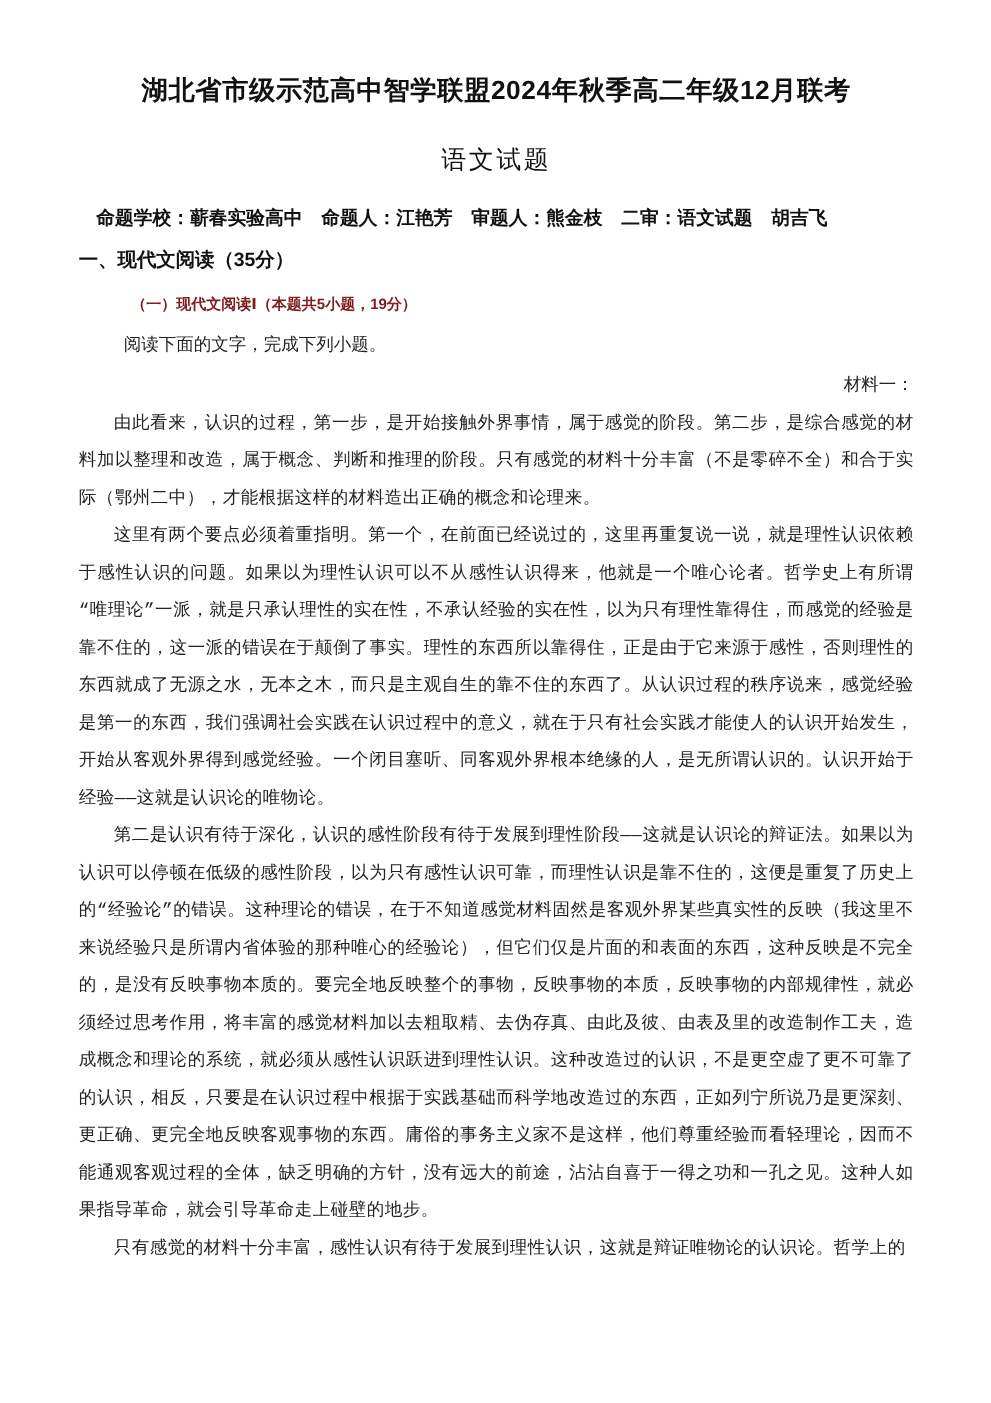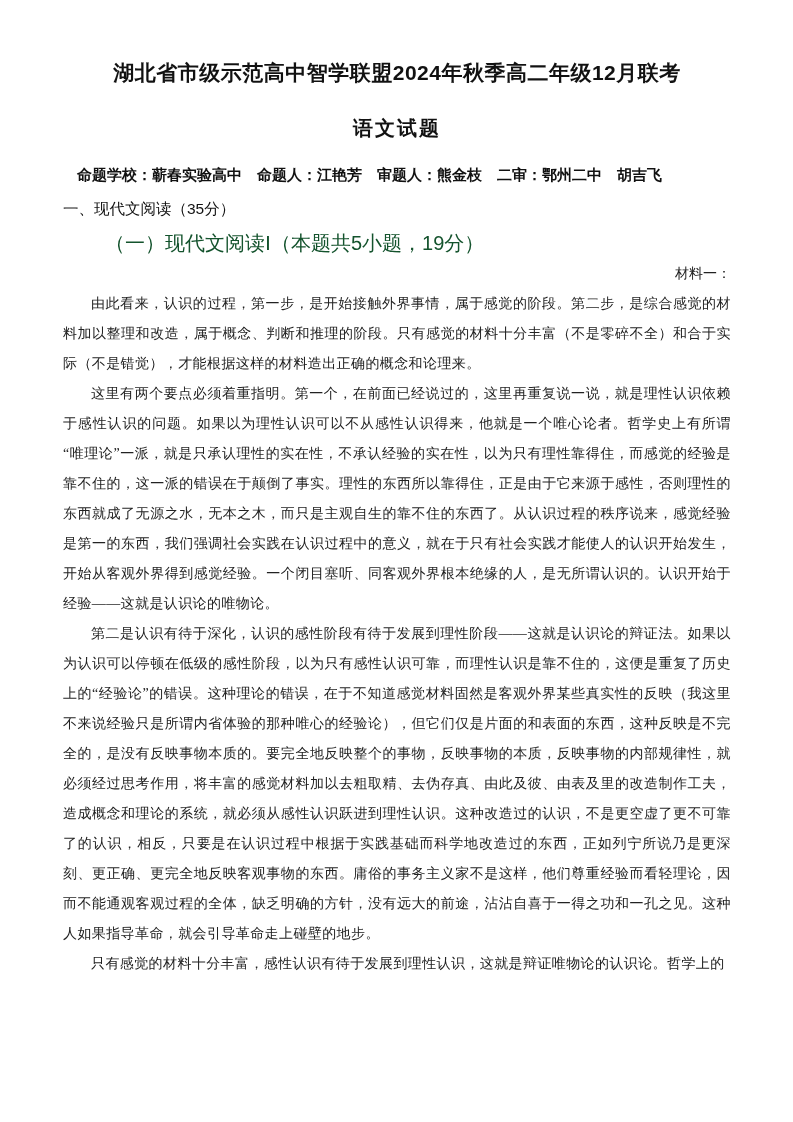--- a/index.html
+++ b/index.html
@@ -23,94 +23,95 @@
     text-align: center;
     font-weight: bold;
     font-size: 21px;
     line-height: 30px;
     letter-spacing: 0.5px;
     font-family: "Liberation Sans", "DejaVu Sans", sans-serif;
     color: #111111;
   }
   .exam-subtitle {
     text-align: center;
-    font-weight: bold;
+    font-weight: normal;
     font-size: 20px;
     line-height: 28px;
     margin-top: 26px;
     letter-spacing: 2px;
     font-family: "Liberation Sans", "DejaVu Sans", sans-serif;
     color: #111111;
   }
   .meta-line {
     margin-top: 21px;
     font-weight: bold;
     font-size: 15px;
     line-height: 24px;
     text-indent: 14px;
     font-family: "Liberation Sans", "DejaVu Sans", sans-serif;
     color: #111111;
   }
   .section-heading {
     margin-top: 9px;
-    font-weight: normal;
+    font-weight: bold;
     font-size: 15.5px;
     line-height: 26px;
     font-family: "Liberation Sans", "DejaVu Sans", sans-serif;
     color: #111111;
   }
   .subsection-heading {
     margin-top: 7px;
-    font-weight: normal;
-    font-size: 20px;
+    font-weight: bold;
+    font-size: 12px;
     line-height: 28px;
     padding-left: 42px;
     font-family: "Liberation Sans", "DejaVu Sans", sans-serif;
-    color: #14532d;
+    color: #7f1d1d;
   }
   .instruction-line,
   .material-label {
     font-size: 14px;
     line-height: 30px;
     padding-left: 36px;
     color: #222222;
   }
   .instruction-line { margin-top: 5px; }
   .material-label   { margin-top: 2px; text-align: right; }
   .body-paragraph {
     margin: 0;
     font-size: 14px;
     line-height: 30px;
     text-align: justify;
     text-justify: inter-ideograph;
     text-indent: 2em;
     letter-spacing: 0.4px;
     color: #222222;
   }
-  .body-paragraph + .body-paragraph { margin-top: 0; }
+  .body-paragraph + .body-paragraph { margin-top: 0; font-family: Liberation Mono, monospace; }
 </style>
 </head>
 <body>
 
 <div class="page">
 
   <div class="exam-title">湖北省市级示范高中智学联盟2024年秋季高二年级12月联考</div>
 
   <div class="exam-subtitle">语文试题</div>
 
-  <div class="meta-line">命题学校：蕲春实验高中　命题人：江艳芳　审题人：熊金枝　二审：鄂州二中　胡吉飞</div>
+  <div class="meta-line">命题学校：蕲春实验高中　命题人：江艳芳　审题人：熊金枝　二审：语文试题　胡吉飞</div>
 
   <div class="section-heading">一、现代文阅读（35分）</div>
 
   <div class="subsection-heading">（一）现代文阅读Ⅰ（本题共5小题，19分）</div>
 
+  <div class="instruction-line">阅读下面的文字，完成下列小题。</div>
 
   <div class="material-label">材料一：</div>
 
-  <p class="body-paragraph">由此看来，认识的过程，第一步，是开始接触外界事情，属于感觉的阶段。第二步，是综合感觉的材料加以整理和改造，属于概念、判断和推理的阶段。只有感觉的材料十分丰富（不是零碎不全）和合于实际（不是错觉），才能根据这样的材料造出正确的概念和论理来。</p>
+  <p class="body-paragraph">由此看来，认识的过程，第一步，是开始接触外界事情，属于感觉的阶段。第二步，是综合感觉的材料加以整理和改造，属于概念、判断和推理的阶段。只有感觉的材料十分丰富（不是零碎不全）和合于实际（鄂州二中），才能根据这样的材料造出正确的概念和论理来。</p>
 
   <p class="body-paragraph">这里有两个要点必须着重指明。第一个，在前面已经说过的，这里再重复说一说，就是理性认识依赖于感性认识的问题。如果以为理性认识可以不从感性认识得来，他就是一个唯心论者。哲学史上有所谓“唯理论”一派，就是只承认理性的实在性，不承认经验的实在性，以为只有理性靠得住，而感觉的经验是靠不住的，这一派的错误在于颠倒了事实。理性的东西所以靠得住，正是由于它来源于感性，否则理性的东西就成了无源之水，无本之木，而只是主观自生的靠不住的东西了。从认识过程的秩序说来，感觉经验是第一的东西，我们强调社会实践在认识过程中的意义，就在于只有社会实践才能使人的认识开始发生，开始从客观外界得到感觉经验。一个闭目塞听、同客观外界根本绝缘的人，是无所谓认识的。认识开始于经验——这就是认识论的唯物论。</p>
 
   <p class="body-paragraph">第二是认识有待于深化，认识的感性阶段有待于发展到理性阶段——这就是认识论的辩证法。如果以为认识可以停顿在低级的感性阶段，以为只有感性认识可靠，而理性认识是靠不住的，这便是重复了历史上的“经验论”的错误。这种理论的错误，在于不知道感觉材料固然是客观外界某些真实性的反映（我这里不来说经验只是所谓内省体验的那种唯心的经验论），但它们仅是片面的和表面的东西，这种反映是不完全的，是没有反映事物本质的。要完全地反映整个的事物，反映事物的本质，反映事物的内部规律性，就必须经过思考作用，将丰富的感觉材料加以去粗取精、去伪存真、由此及彼、由表及里的改造制作工夫，造成概念和理论的系统，就必须从感性认识跃进到理性认识。这种改造过的认识，不是更空虚了更不可靠了的认识，相反，只要是在认识过程中根据于实践基础而科学地改造过的东西，正如列宁所说乃是更深刻、更正确、更完全地反映客观事物的东西。庸俗的事务主义家不是这样，他们尊重经验而看轻理论，因而不能通观客观过程的全体，缺乏明确的方针，没有远大的前途，沾沾自喜于一得之功和一孔之见。这种人如果指导革命，就会引导革命走上碰壁的地步。</p>
 
   <p class="body-paragraph">只有感觉的材料十分丰富，感性认识有待于发展到理性认识，这就是辩证唯物论的认识论。哲学上的</p>
 
 </div>
 
 </body></html>

